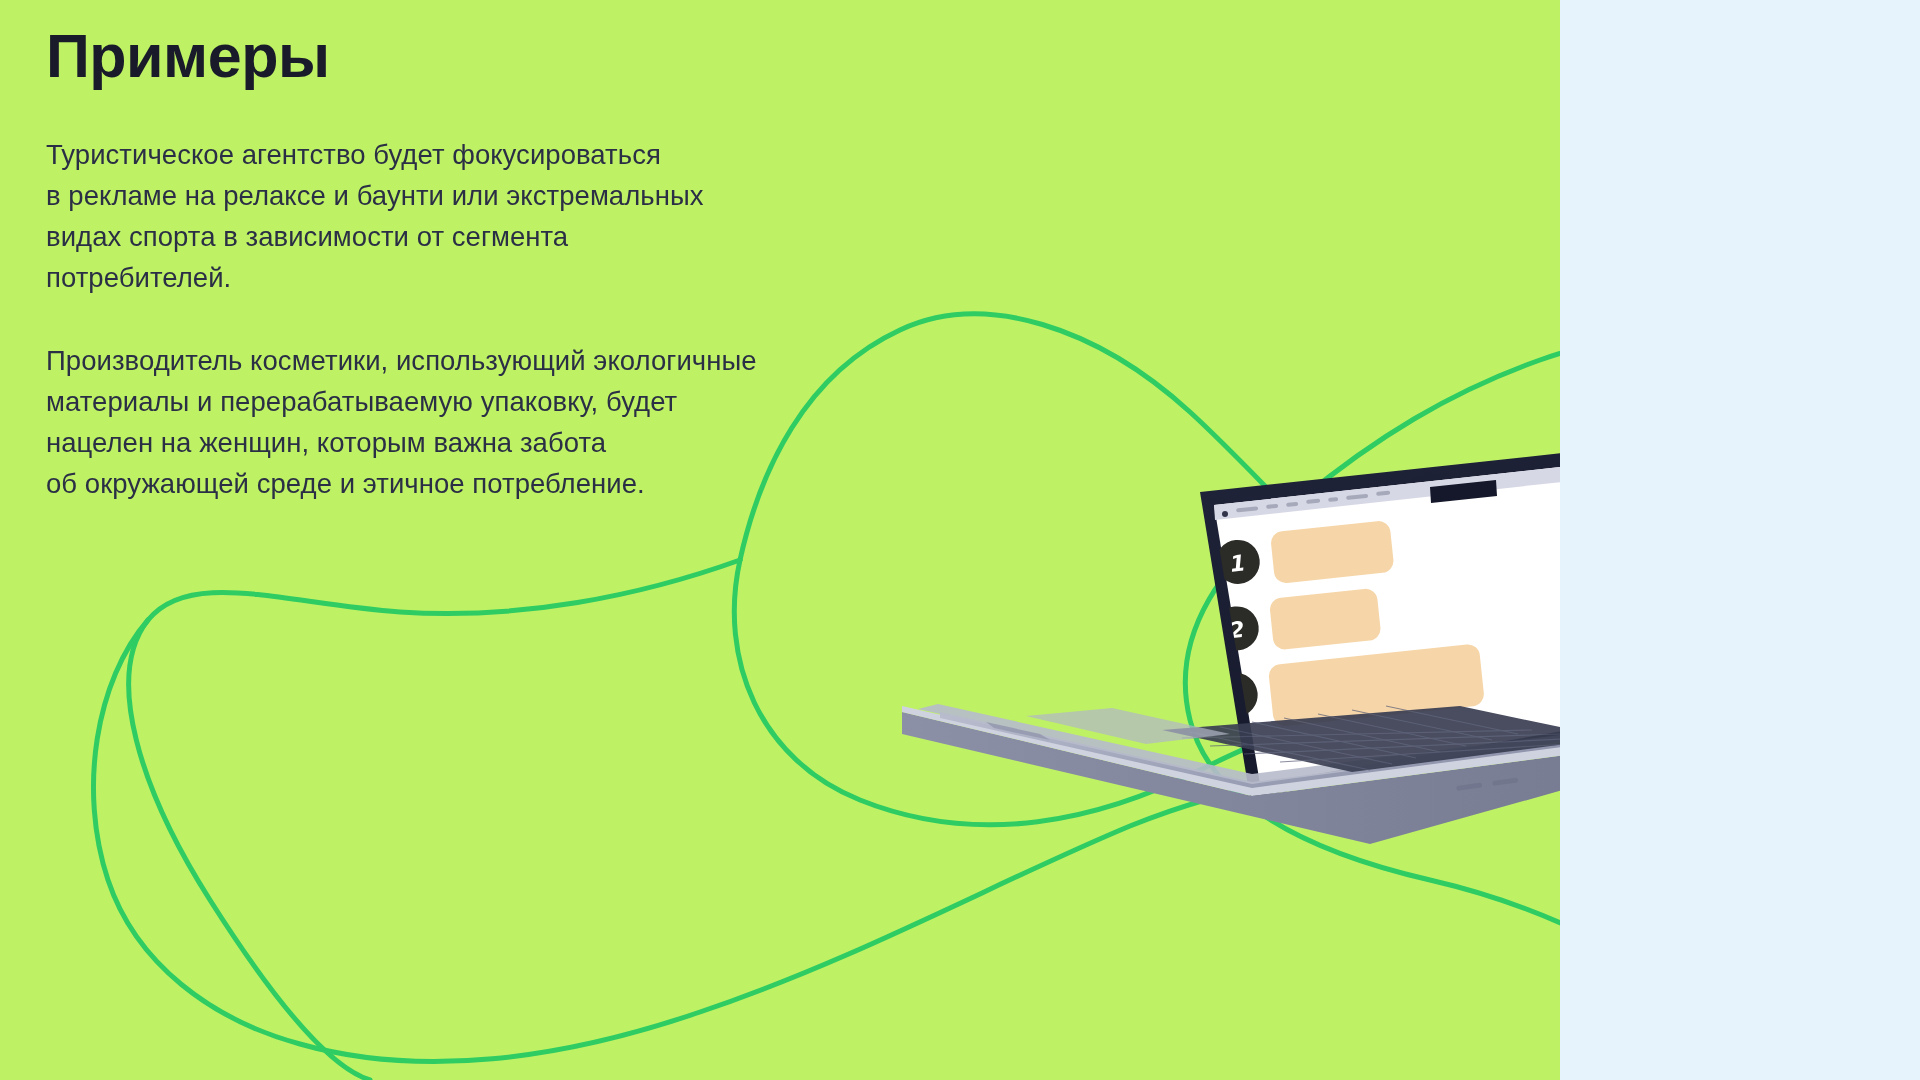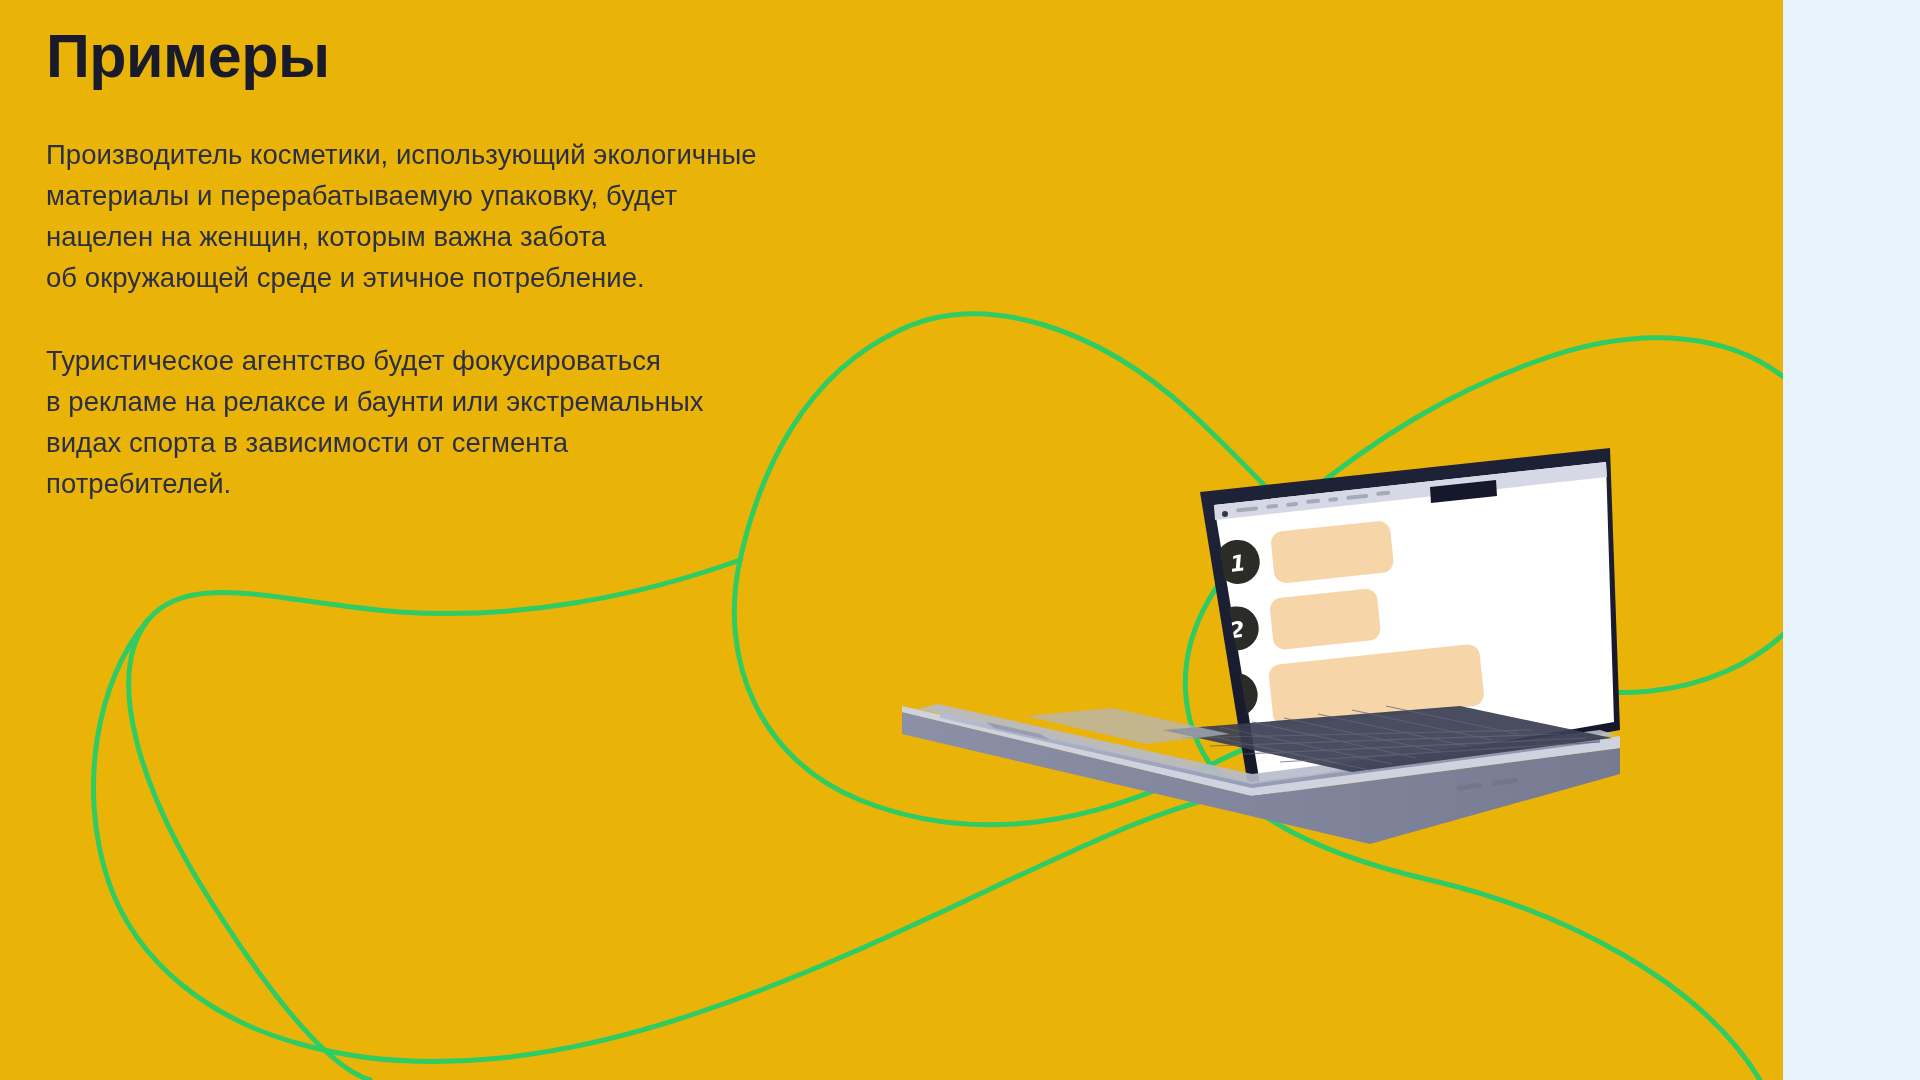--- a/index.html
+++ b/index.html
@@ -12,23 +12,23 @@
     height: 1080px;
     background: #e6f3fc;
     font-family: "Liberation Sans", "DejaVu Sans", sans-serif;
     overflow: hidden;
     position: relative;
   }
 
   #slide {
     position: absolute;
     inset: 0;
-    width: 1783px;
+    width: 1560px;
     height: 1080px;
-    background: #eab308;
+    background: #bef264;
     overflow: hidden;
   }
 
   
   .ribbon-layer {
     position: absolute;
     left: 0;
     top: 0;
     width: 1920px;
     height: 1080px;
@@ -112,29 +112,29 @@
                C 136 964, 212 1020, 300 1044
                C 420 1078, 560 1060, 700 1012
                C 860 958, 1000 880, 1130 826
                C 1180 806, 1228 792, 1270 786" stroke="#2ecc63" stroke-width="5" fill="none" stroke-linecap="round"></path>
     </svg>
   </div>
 
   <div class="text-block">
     <h1 class="page-title">Примеры</h1>
 
+    <p class="para">Туристическое агентство будет фокусироваться
+в рекламе на релаксе и баунти или экстремальных
+видах спорта в зависимости от сегмента
+потребителей.</p>
+
     <p class="para">Производитель косметики, использующий экологичные
 материалы и перерабатываемую упаковку, будет
 нацелен на женщин, которым важна забота
 об окружающей среде и этичное потребление.</p>
-
-    <p class="para">Туристическое агентство будет фокусироваться
-в рекламе на релаксе и баунти или экстремальных
-видах спорта в зависимости от сегмента
-потребителей.</p>
   </div>
 
   <div class="laptop">
     <svg width="720" height="620" viewBox="0 0 720 620" xmlns="http://www.w3.org/2000/svg">
       <defs>
         <linearGradient id="deckGrad" x1="0" y1="0" x2="1" y2="0.4">
           <stop offset="0" stop-color="#b9bdce"></stop>
           <stop offset="0.45" stop-color="#a4a8bd"></stop>
           <stop offset="1" stop-color="#8f93ab"></stop>
         </linearGradient>

